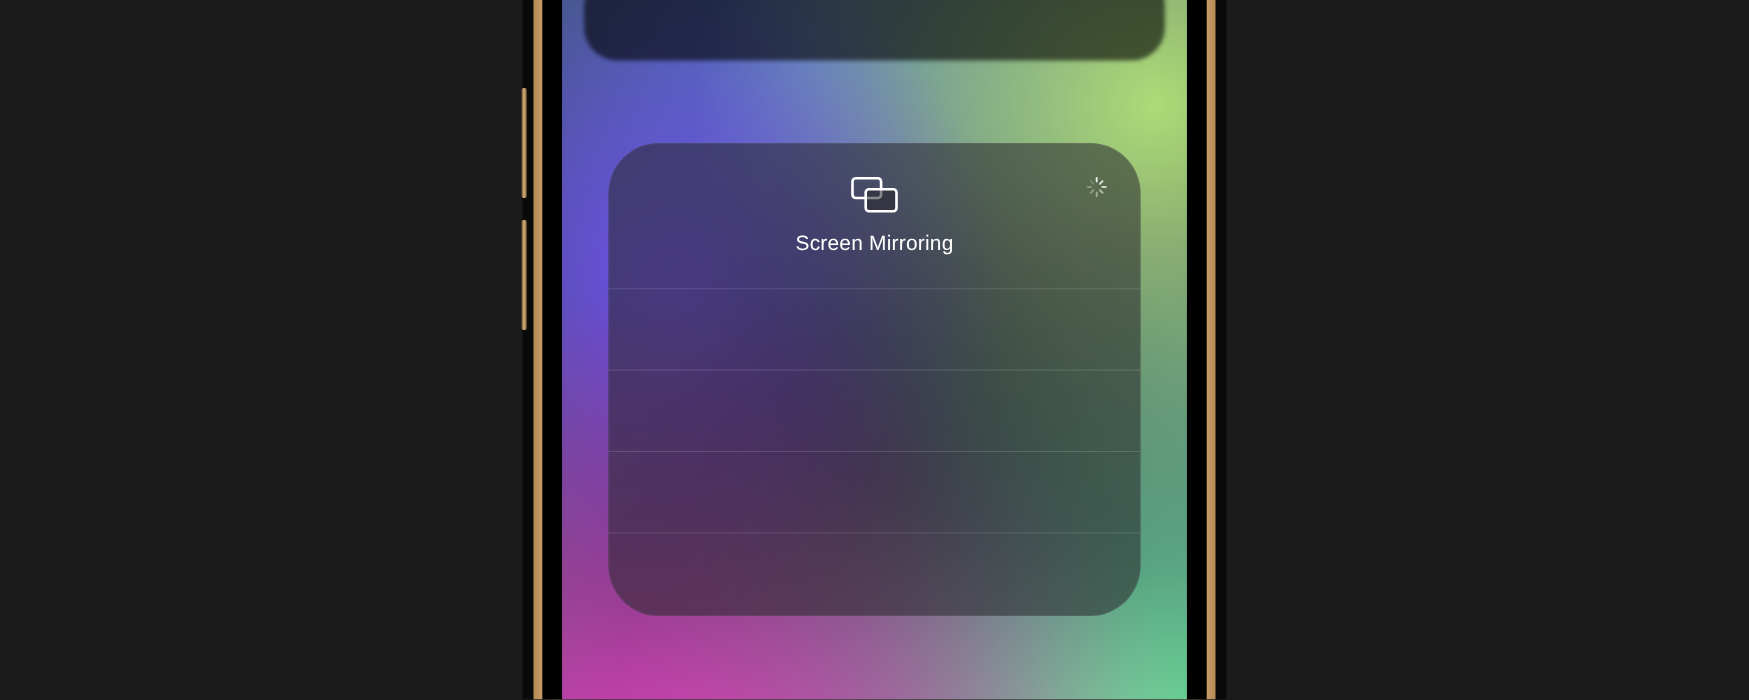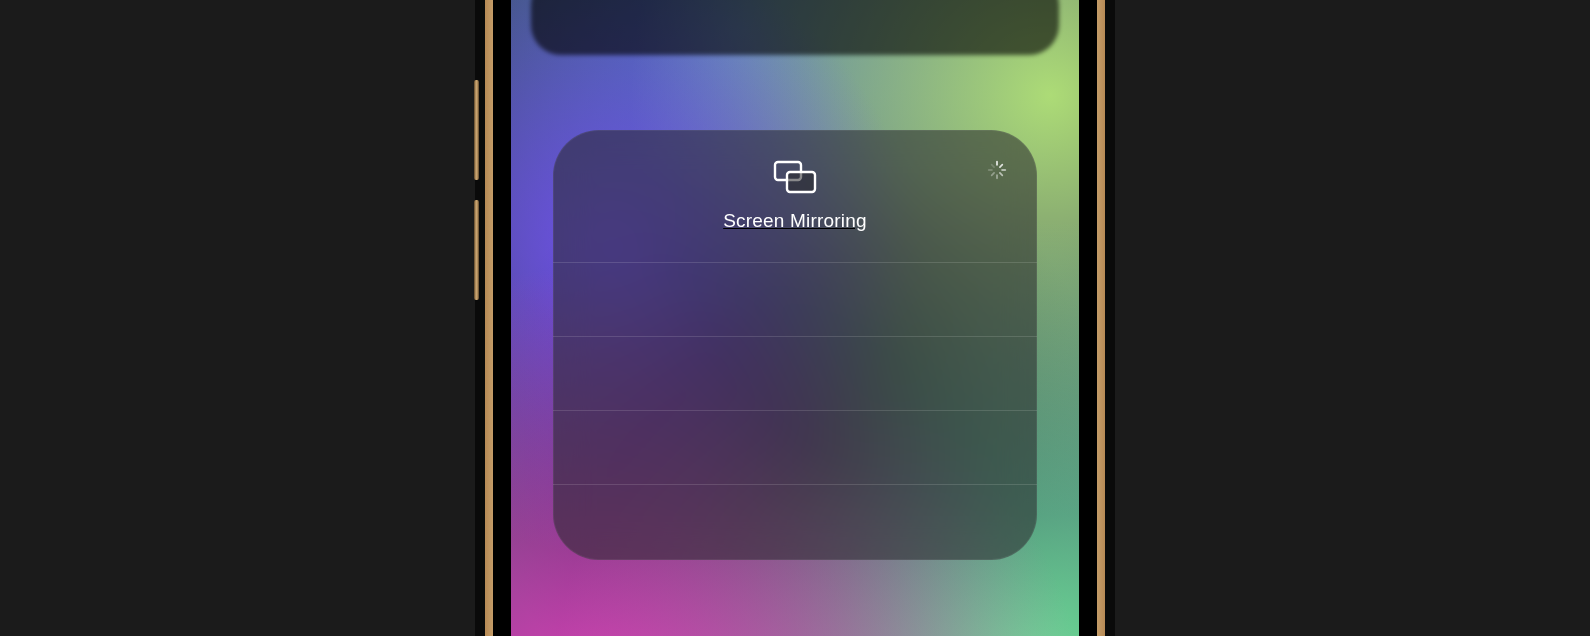--- a/index.html
+++ b/index.html
@@ -82,21 +82,20 @@
   }
 
   .panel-head {
     position: relative;
     height: 132px;
     display: flex;
     flex-direction: column;
     align-items: center;
     justify-content: center;
     gap: 12px;
-    text-decoration: underline;
   }
   .panel-title {
     color: #fff;
     font-size: 19px;
     font-weight: 500;
     letter-spacing: 0.2px;
   }
   .spinner {
     position: absolute;
     top: 30px;

